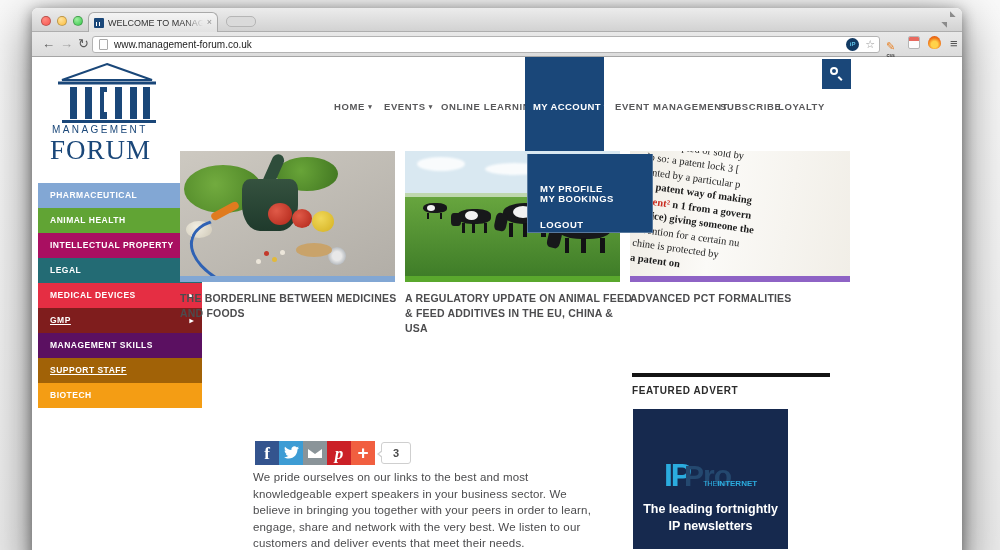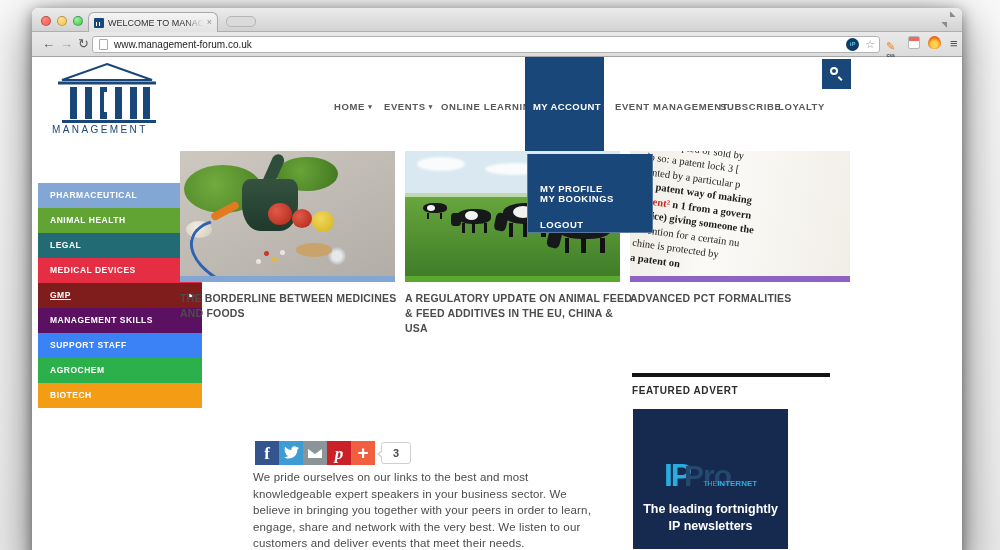--- a/index.html
+++ b/index.html
@@ -226,20 +226,21 @@
             <rect x="37" y="25" width="7" height="32"></rect>
             <rect x="52" y="25" width="7" height="32"></rect>
             <rect x="67" y="25" width="7" height="32"></rect>
             <rect x="82" y="25" width="7" height="32"></rect>
             <rect x="95" y="25" width="7" height="32"></rect>
             <rect x="56" y="30" width="10" height="20" fill="#fff"></rect>
             <rect x="14" y="58" width="94" height="3"></rect>
           </g>
         </svg>
         <div class="logo-man">MANAGEMENT</div>
+        <div class="logo-forum">FORUM</div>
       </div>
 
       <div class="nav-item" style="left:302px;"><span>HOME</span> <span class="nav-caret">▾</span></div>
       <div class="nav-item" style="left:352px;"><span>EVENTS</span> <span class="nav-caret">▾</span></div>
       <div class="nav-item" style="left:409px;"><span>ONLINE LEARNING</span></div>
       <div class="myaccount-block">
         <div class="myaccount-label"><span>MY ACCOUNT</span> <span class="nav-caret">▾</span></div>
       </div>
       <div class="nav-item" style="left:583px;"><span>EVENT MANAGEMENT</span></div>
       <div class="nav-item" style="left:688px;"><span>SUBSCRIBE</span></div>
@@ -250,26 +251,26 @@
 
       <div class="dropdown">
         <div class="dd-item" style="top:29px;">MY PROFILE</div>
         <div class="dd-item" style="top:39px;">MY BOOKINGS</div>
         <div class="dd-item" style="top:65px;">LOGOUT</div>
       </div>
 
       <div class="side">
         <div class="side-item" style="background: rgb(130, 167, 212);"><span>PHARMACEUTICAL</span><span class="side-arrow">▸</span></div>
         <div class="side-item" style="background: rgb(97, 164, 52);"><span>ANIMAL HEALTH</span></div>
+        <div class="side-item" style="background: rgb(169, 15, 97);"><span>INTELLECTUAL PROPERTY</span></div>
         <div class="side-item" style="background: rgb(35, 107, 116);"><span>LEGAL</span></div>
         <div class="side-item" style="background: rgb(229, 46, 67);"><span>MEDICAL DEVICES</span><span class="side-arrow">▸</span></div>
         <div class="side-item" style="background: #7f1d1d; text-decoration: underline;"><span>GMP</span><span class="side-arrow">▸</span></div>
         <div class="side-item" style="background: rgb(91, 16, 97);"><span>MANAGEMENT SKILLS</span></div>
-        <div class="side-item" style="background: #3b82f6;"><span>SUPPORT STAFF</span></div>
-        <div class="side-item" style="background: rgb(44, 176, 76);"><span>AGROCHEM</span></div>
+        <div class="side-item" style="background: #a16207; text-decoration: underline;"><span>SUPPORT STAFF</span></div>
         <div class="side-item" style="background: rgb(244, 157, 20);"><span>BIOTECH</span></div>
       </div>
 
       <div class="feat-img im1" style="left:148px; width:215px;">
         <div class="blob" style="left:4px;top:14px;width:78px;height:48px;background:radial-gradient(circle at 40% 40%,#72ab3f,#477f22);"></div>
         <div class="blob" style="left:96px;top:6px;width:62px;height:34px;background:radial-gradient(circle at 40% 40%,#68a438,#3f7420);"></div>
         <div class="pestle"></div>
         <div class="mortar"></div>
         <div style="position:absolute;left:30px;top:56px;width:30px;height:8px;background:#e07b1f;border-radius:4px;transform:rotate(-28deg);"></div>
         <div class="blob" style="left:88px;top:52px;width:24px;height:22px;background:radial-gradient(circle at 35% 35%,#e05a48,#b02518);"></div>

